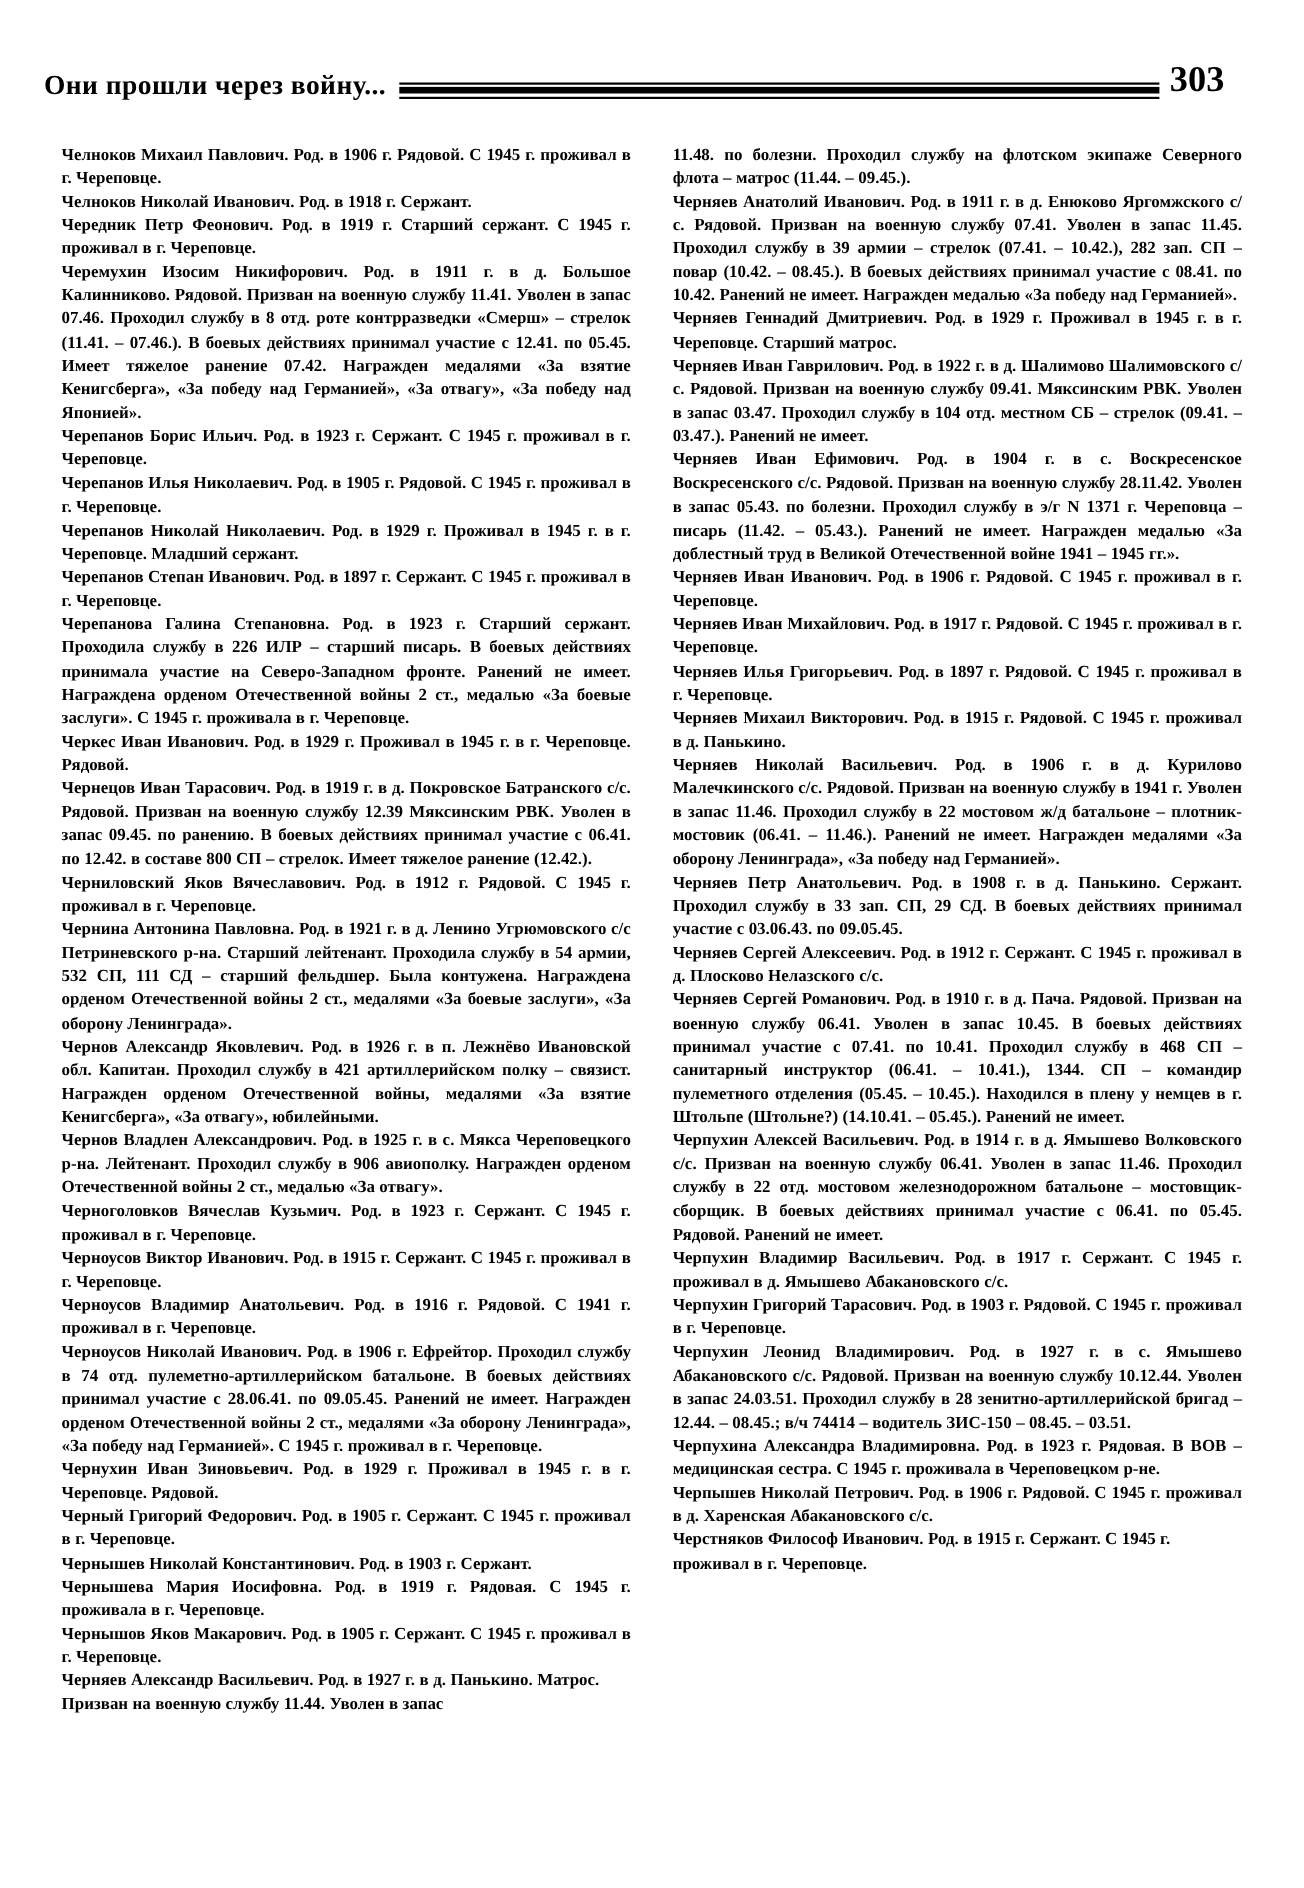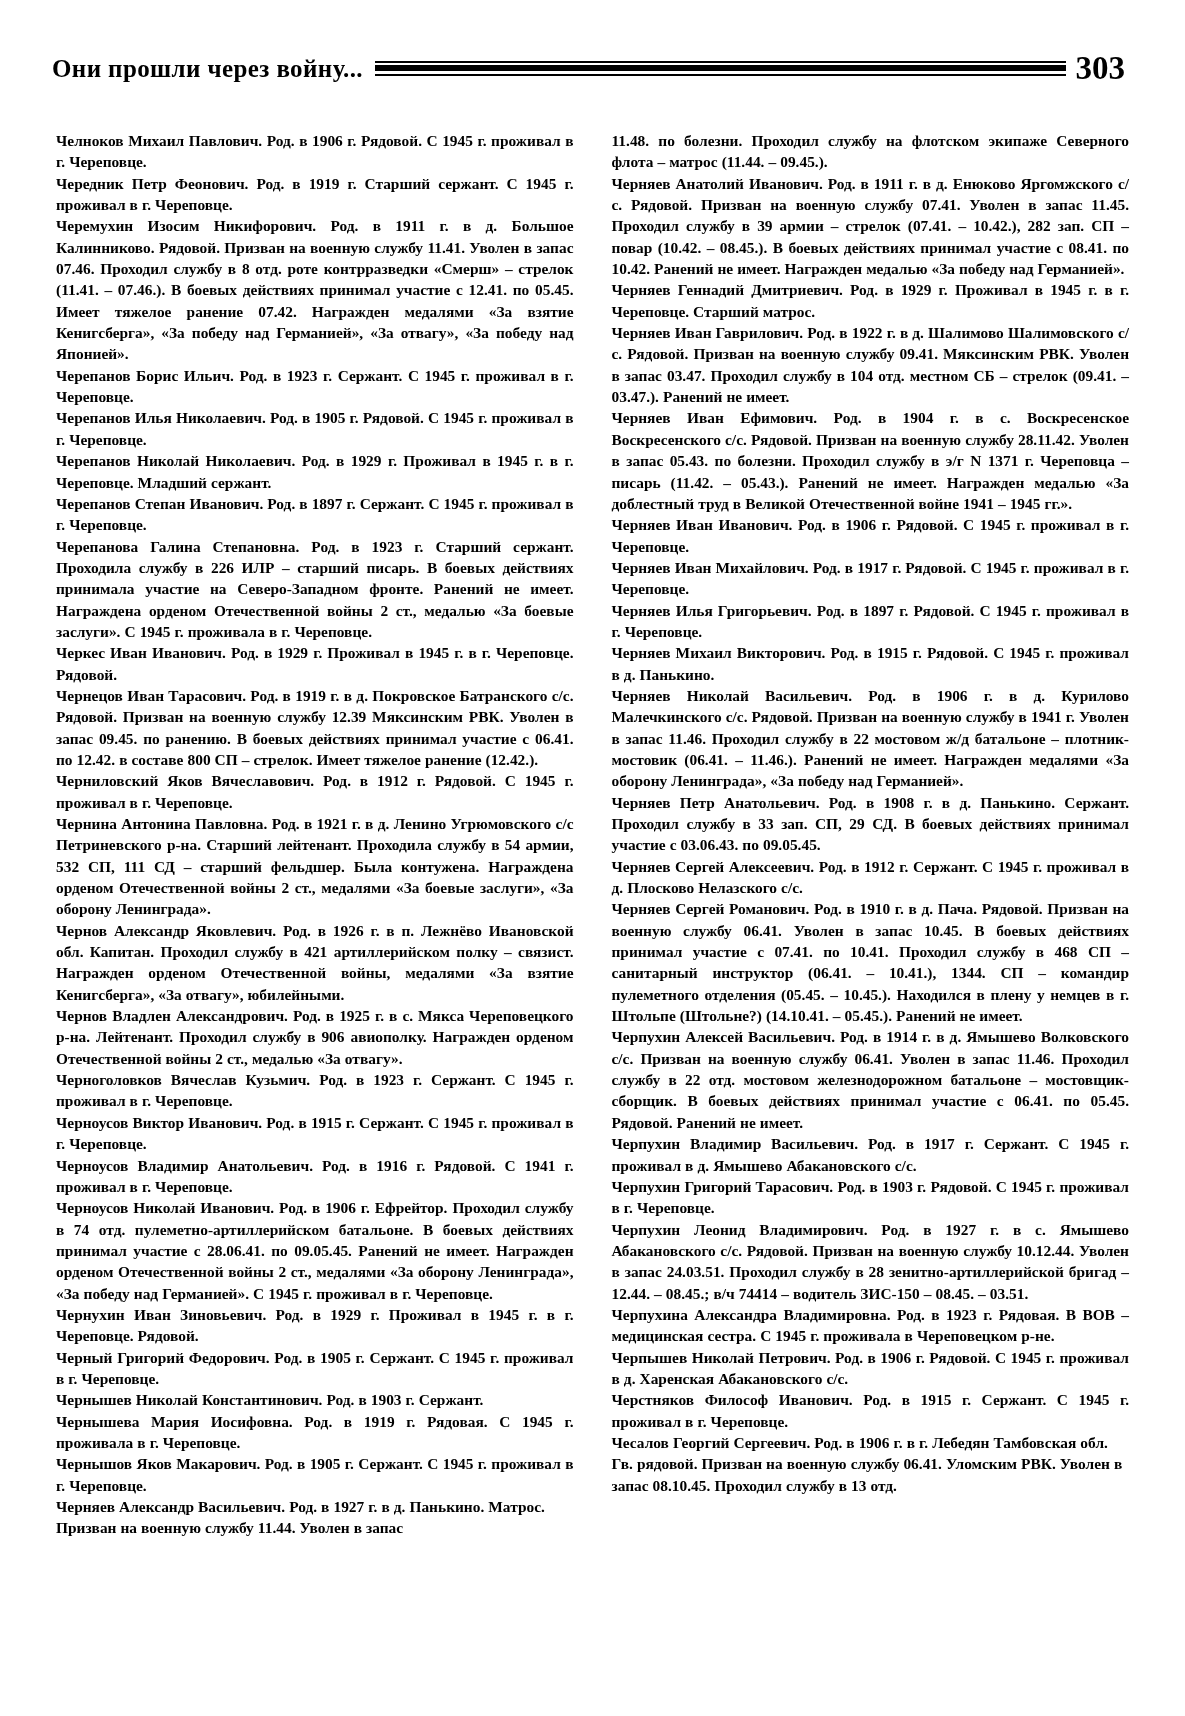--- a/index.html
+++ b/index.html
@@ -14,26 +14,26 @@
     background: #ffffff;
     box-sizing: border-box;
     font-family: "Liberation Serif", "DejaVu Serif", serif;
     color: #000000;
     overflow: hidden;
   }
 
   
   .header {
     position: absolute;
-    left: 52px;
+    left: 40px;
     top: 46px;
     width: 1073px;
     height: 46px;
     display: flex;
-    align-items: center;
+    align-items: flex-end;
   }
   .header-title {
     font-family: "Liberation Serif", "DejaVu Serif", serif;
     font-weight: bold;
     font-size: 25px;
     letter-spacing: 0.4px;
     white-space: nowrap;
     line-height: 1;
     padding-bottom: 2px;
   }
@@ -98,20 +98,21 @@
       <div class="r r1"></div>
       <div class="r r2"></div>
       <div class="r r3"></div>
     </div>
     <div class="header-pageno">303</div>
   </div>
 
   <div class="columns">
     <div class="col left">
         <p class="entry">Челноков Михаил Павлович. Род. в 1906 г. Рядовой. С 1945 г. проживал в г. Череповце.</p>
+        <p class="entry">Челноков Николай Иванович. Род. в 1918 г. Сержант.</p>
         <p class="entry">Чередник Петр Феонович. Род. в 1919 г. Старший сержант. С 1945 г. проживал в г. Череповце.</p>
         <p class="entry">Черемухин Изосим Никифорович. Род. в 1911 г. в д. Большое Калинниково. Рядовой. Призван на военную службу 11.41. Уволен в запас 07.46. Проходил службу в 8 отд. роте контрразведки «Смерш» – стрелок (11.41. – 07.46.). В боевых действиях принимал участие с 12.41. по 05.45. Имеет тяжелое ранение 07.42. Награжден медалями «За взятие Кенигсберга», «За победу над Германией», «За отвагу», «За победу над Японией».</p>
         <p class="entry">Черепанов Борис Ильич. Род. в 1923 г. Сержант. С 1945 г. проживал в г. Череповце.</p>
         <p class="entry">Черепанов Илья Николаевич. Род. в 1905 г. Рядовой. С 1945 г. проживал в г. Череповце.</p>
         <p class="entry">Черепанов Николай Николаевич. Род. в 1929 г. Проживал в 1945 г. в г. Череповце. Младший сержант.</p>
         <p class="entry">Черепанов Степан Иванович. Род. в 1897 г. Сержант. С 1945 г. проживал в г. Череповце.</p>
         <p class="entry">Черепанова Галина Степановна. Род. в 1923 г. Старший сержант. Проходила службу в 226 ИЛР – старший писарь. В боевых действиях принимала участие на Северо-Западном фронте. Ранений не имеет. Награждена орденом Отечественной войны 2 ст., медалью «За боевые заслуги». С 1945 г. проживала в г. Череповце.</p>
         <p class="entry">Черкес Иван Иванович. Род. в 1929 г. Проживал в 1945 г. в г. Череповце. Рядовой.</p>
         <p class="entry">Чернецов Иван Тарасович. Род. в 1919 г. в д. Покровское Батранского с/с. Рядовой. Призван на военную службу 12.39 Мяксинским РВК. Уволен в запас 09.45. по ранению. В боевых действиях принимал участие с 06.41. по 12.42. в составе 800 СП – стрелок. Имеет тяжелое ранение (12.42.).</p>
         <p class="entry">Черниловский Яков Вячеславович. Род. в 1912 г. Рядовой. С 1945 г. проживал в г. Череповце.</p>
@@ -143,17 +144,16 @@
         <p class="entry">Черняев Петр Анатольевич. Род. в 1908 г. в д. Панькино. Сержант. Проходил службу в 33 зап. СП, 29 СД. В боевых действиях принимал участие с 03.06.43. по 09.05.45.</p>
         <p class="entry">Черняев Сергей Алексеевич. Род. в 1912 г. Сержант. С 1945 г. проживал в д. Плосково Нелазского с/с.</p>
         <p class="entry">Черняев Сергей Романович. Род. в 1910 г. в д. Пача. Рядовой. Призван на военную службу 06.41. Уволен в запас 10.45. В боевых действиях принимал участие с 07.41. по 10.41. Проходил службу в 468 СП – санитарный инструктор (06.41. – 10.41.), 1344. СП – командир пулеметного отделения (05.45. – 10.45.). Находился в плену у немцев в г. Штольпе (Штольне?) (14.10.41. – 05.45.). Ранений не имеет.</p>
         <p class="entry">Черпухин Алексей Васильевич. Род. в 1914 г. в д. Ямышево Волковского с/с. Призван на военную службу 06.41. Уволен в запас 11.46. Проходил службу в 22 отд. мостовом железнодорожном батальоне – мостовщик-сборщик. В боевых действиях принимал участие с 06.41. по 05.45. Рядовой. Ранений не имеет.</p>
         <p class="entry">Черпухин Владимир Васильевич. Род. в 1917 г. Сержант. С 1945 г. проживал в д. Ямышево Абакановского с/с.</p>
         <p class="entry">Черпухин Григорий Тарасович. Род. в 1903 г. Рядовой. С 1945 г. проживал в г. Череповце.</p>
         <p class="entry">Черпухин Леонид Владимирович. Род. в 1927 г. в с. Ямышево Абакановского с/с. Рядовой. Призван на военную службу 10.12.44. Уволен в запас 24.03.51. Проходил службу в 28 зенитно-артиллерийской бригад – 12.44. – 08.45.; в/ч 74414 – водитель ЗИС-150 – 08.45. – 03.51.</p>
         <p class="entry">Черпухина Александра Владимировна. Род. в 1923 г. Рядовая. В ВОВ – медицинская сестра. С 1945 г. проживала в Череповецком р-не.</p>
         <p class="entry">Черпышев Николай Петрович. Род. в 1906 г. Рядовой. С 1945 г. проживал в д. Харенская Абакановского с/с.</p>
         <p class="entry">Черстняков Философ Иванович. Род. в 1915 г. Сержант. С 1945 г. проживал в г. Череповце.</p>
-        <p class="entry">Чесалов Георгий Сергеевич. Род. в 1906 г. в г. Лебедян Тамбовская обл. Гв. рядовой. Призван на военную службу 06.41. Уломским РВК. Уволен в запас 08.10.45. Проходил службу в 13 отд.</p>
       </div>
   </div>
 
 </div>
 
 </body></html>

